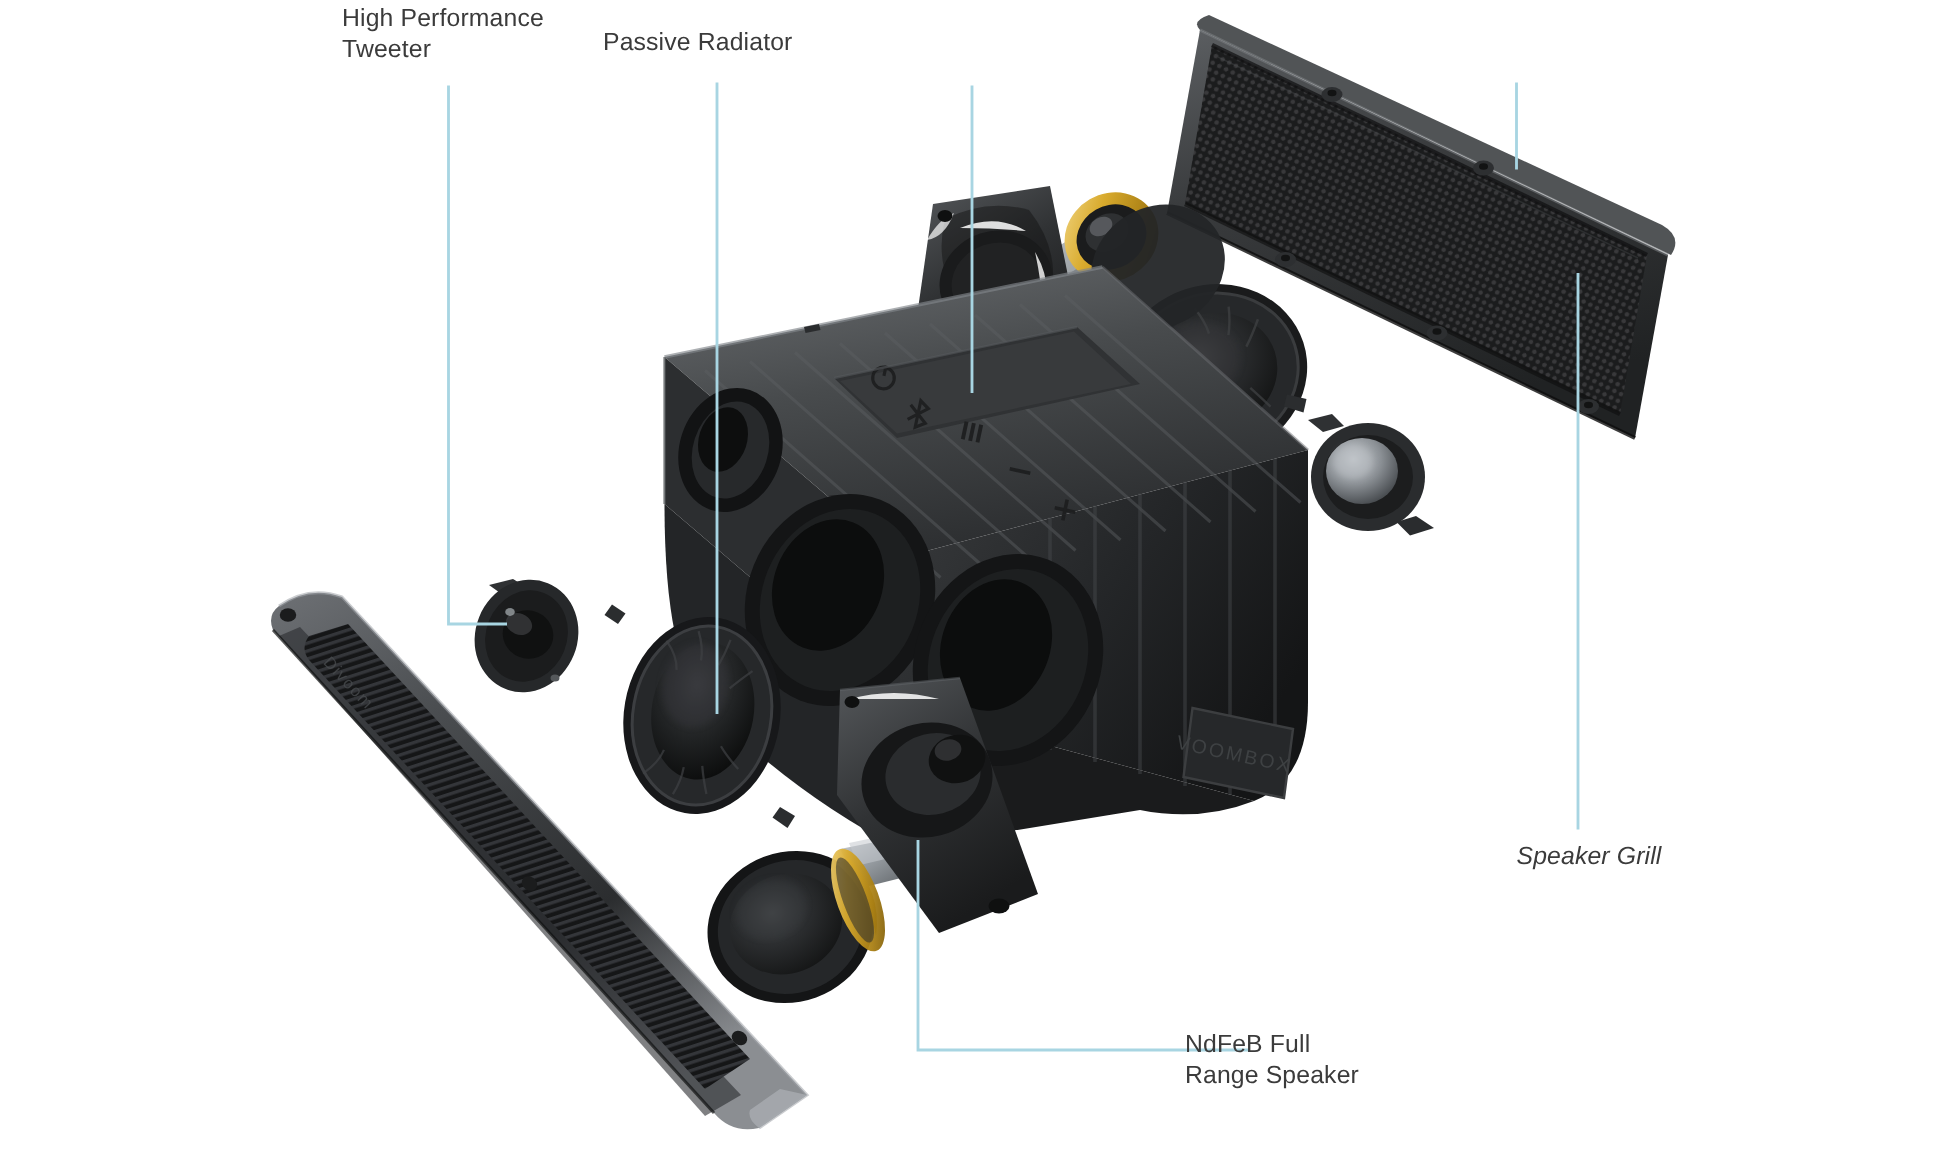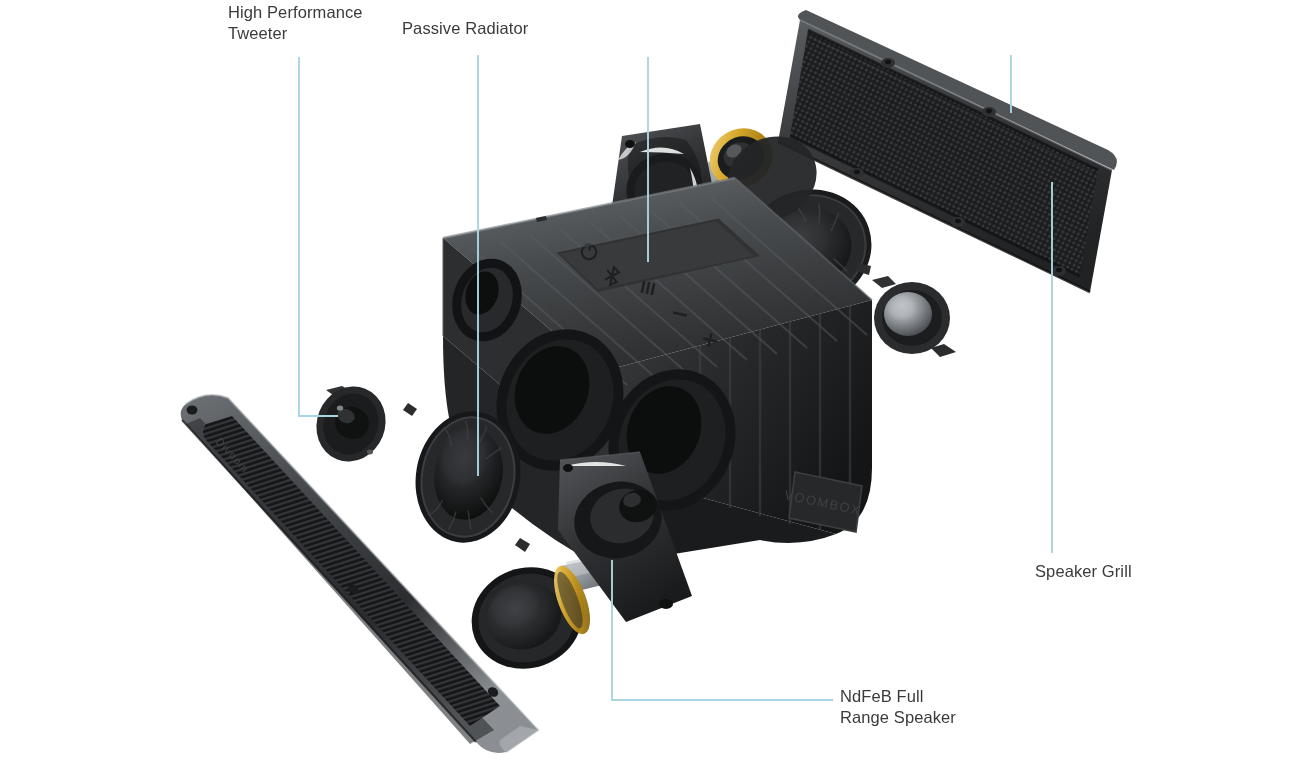--- a/index.html
+++ b/index.html
@@ -368,18 +368,18 @@
     </g>
   </svg>
 
   <div class="label" style="left:228px;top:2px;width:140px;">High Performance
 Tweeter</div>
 
   <div class="label" style="left:402px;top:18px;width:150px;">Passive Radiator</div>
 
 
 
-  <div class="label" style="left:1035px;top:561px;width:135px;">Speaker Grill</div>
-
-  <div class="label" style="left:840px;top:686px;width:135px;">NdFeB Full
+  <div class="label" style="left:1011px;top:561px;width:135px;font-style:italic;">Speaker Grill</div>
+
+  <div class="label" style="left:790px;top:686px;width:135px;">NdFeB Full
 Range Speaker</div>
 
 </div>
 
 </body></html>

